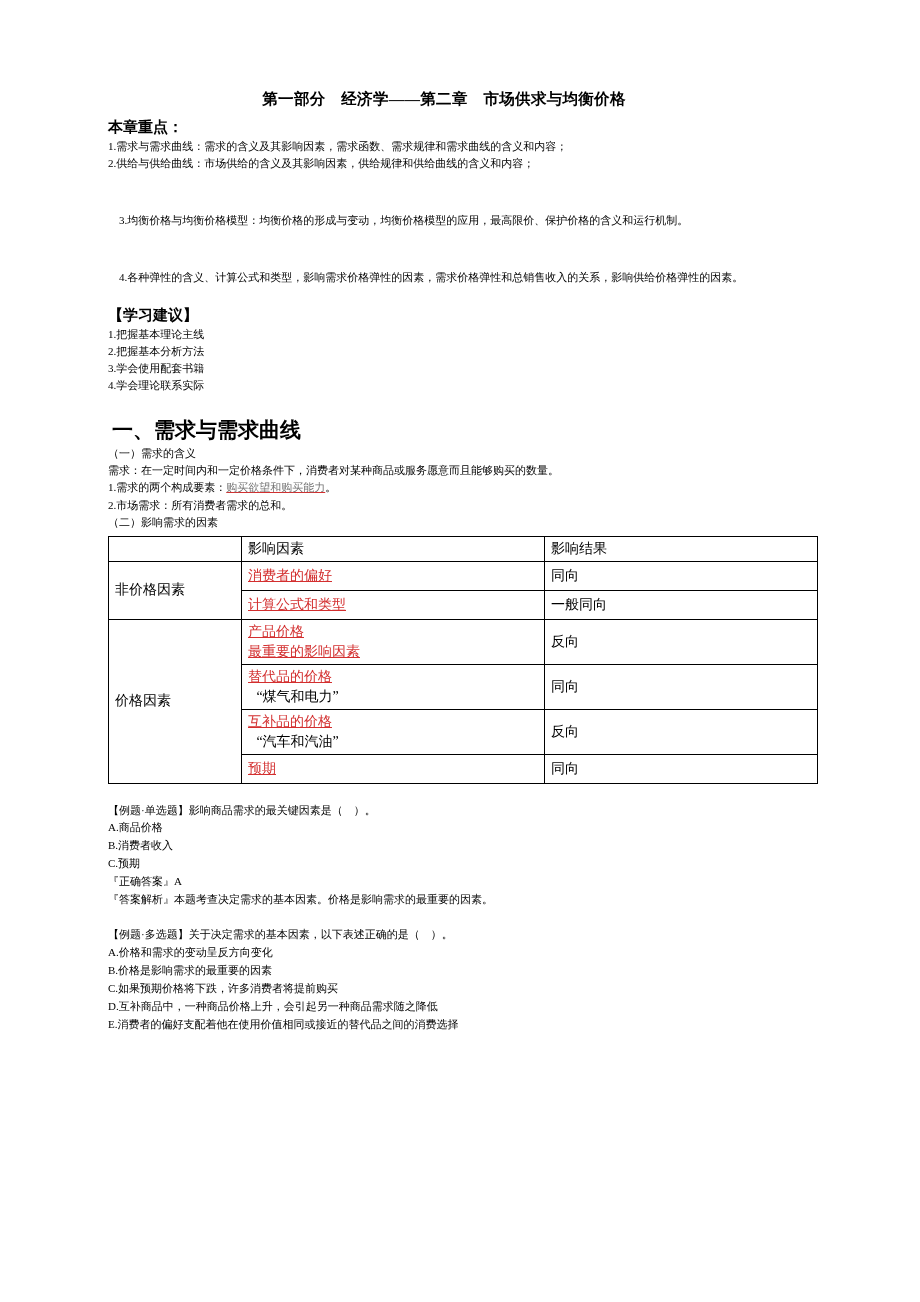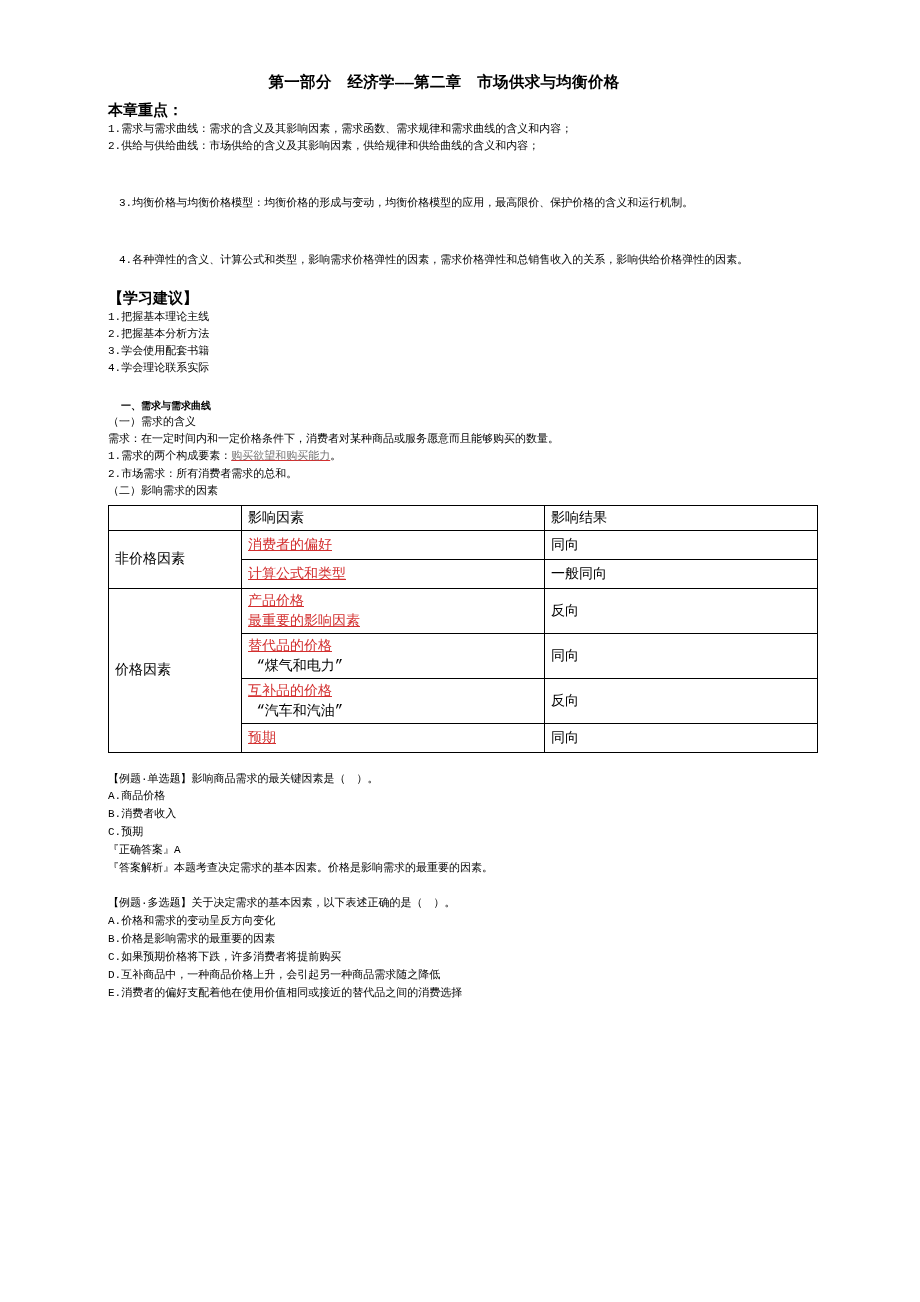--- a/index.html
+++ b/index.html
@@ -12,23 +12,22 @@
     width: 920px;
     height: 1302px;
     background: #ffffff;
     font-family: "Liberation Serif", "DejaVu Serif", serif;
     color: #000000;
     overflow: hidden;
   }
   .content {
     position: absolute;
     left: 108px;
-    top: 72px;
+    top: 89px;
     width: 672px;
-    font-family: Liberation Mono, monospace;
   }
   .doc-title {
     text-align: center;
     font-size: 15.5px;
     font-weight: bold;
     letter-spacing: 0.3px;
     margin: 0 0 8px 0;
     white-space: pre;
   }
   .bold-head {
@@ -42,23 +41,23 @@
     margin: 0;
     text-align: justify;
   }
   p.indent {
     text-indent: 1em;
     margin-top: 40px;
   }
   .spacer-md { height: 18px; }
   .spacer-lg { height: 22px; }
   .section-head {
-    font-size: 10px;
-    font-weight: bold;
-    margin: 0 0 1px 13px;
+    font-size: 21px;
+    font-weight: bold;
+    margin: 0 0 1px 4px;
   }
   .redu {
     color: #737373;
     text-decoration: underline;
     text-decoration-color: #d32f2f;
   }
   
   .watermark {
     position: absolute;
     left: 175px;

